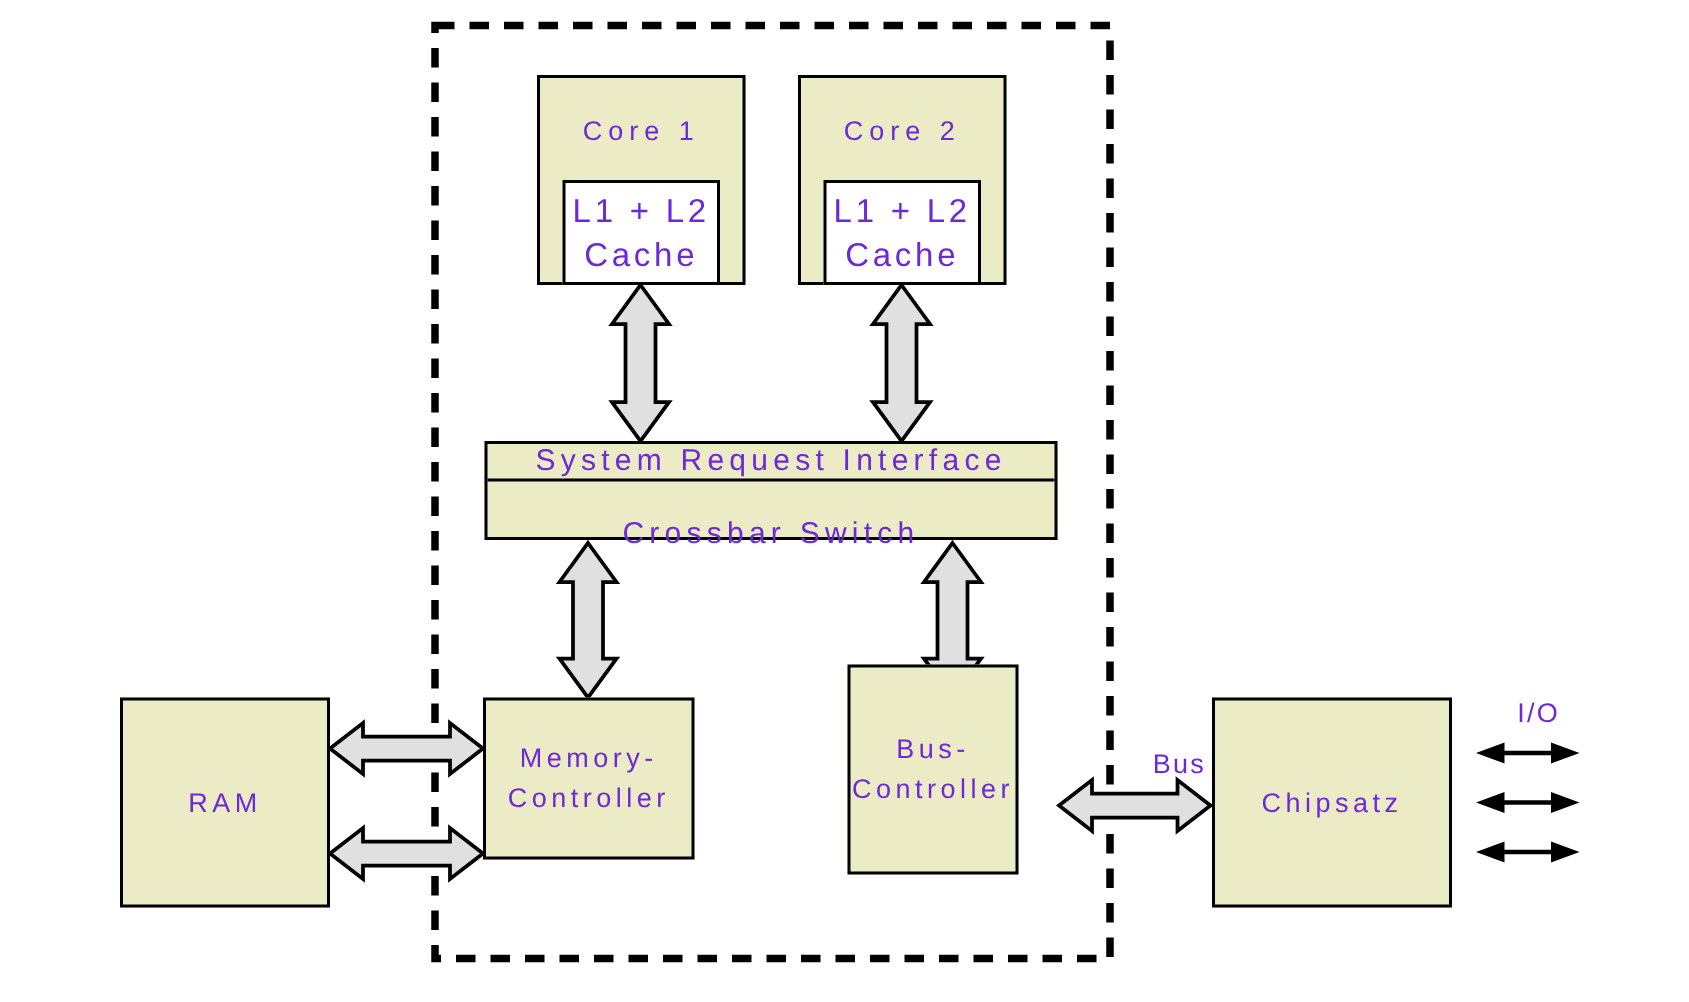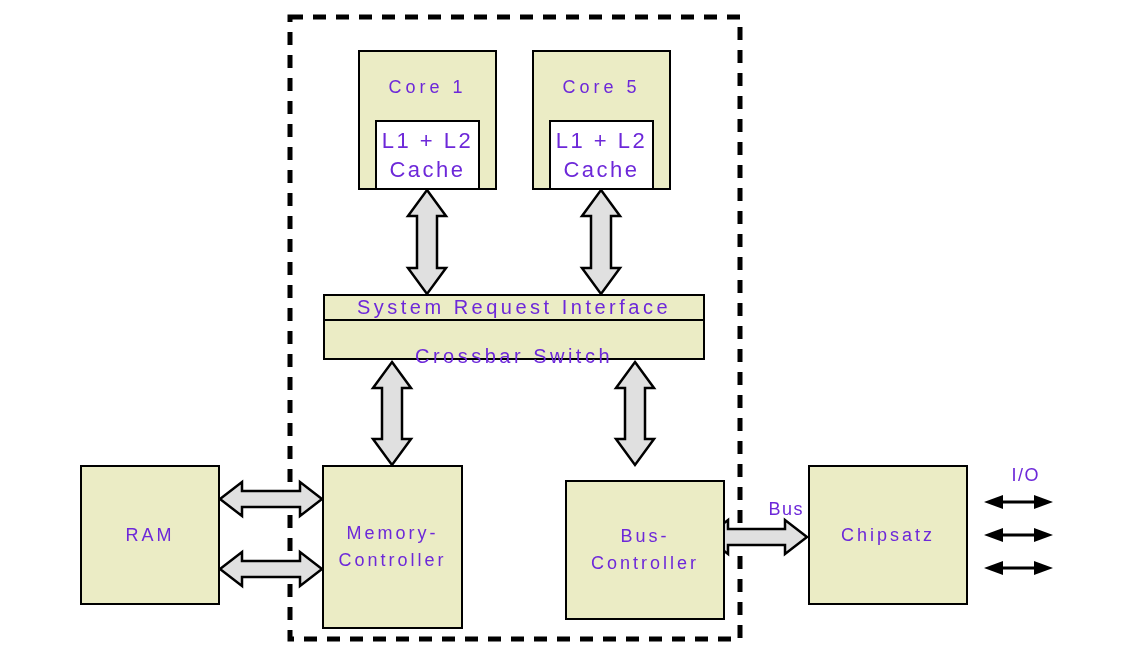--- a/index.html
+++ b/index.html
@@ -113,46 +113,46 @@
 
   <div class="node core" style="left:358px; top:50px; width:139px; height:140px;">
     <span>Core 1</span>
   </div>
   <div class="node cache" style="left:375px; top:120px; width:105px; height:70px;">
     <span>L1 + L2</span>
     <span>Cache</span>
   </div>
 
   <div class="node core" style="left:532px; top:50px; width:139px; height:140px;">
-    <span>Core 5</span>
+    <span>Core 2</span>
   </div>
   <div class="node cache" style="left:549px; top:120px; width:105px; height:70px;">
     <span>L1 + L2</span>
     <span>Cache</span>
   </div>
 
   <div class="bars">
     <div class="bar-row first">
       <span>System Request Interface</span>
     </div>
     <div class="bar-row">
       <span>Crossbar Switch</span>
     </div>
   </div>
 
   <div class="node" style="left:80px; top:465px; width:140px; height:140px;">
     <span>RAM</span>
   </div>
 
-  <div class="node" style="left:322px; top:465px; width:141px; height:164px;">
+  <div class="node" style="left:322px; top:465px; width:141px; height:108px;">
     <span>Memory-</span>
     <span>Controller</span>
   </div>
 
-  <div class="node" style="left:565px; top:480px; width:160px; height:140px;">
+  <div class="node" style="left:565px; top:443px; width:114px; height:140px;">
     <span>Bus-</span>
     <span>Controller</span>
   </div>
 
   <div class="node" style="left:808px; top:465px; width:160px; height:140px;">
     <span>Chipsatz</span>
   </div>
 
   <div class="float-label" id="label-bus">Bus</div>
   <div class="float-label" id="label-io">I/O</div>

